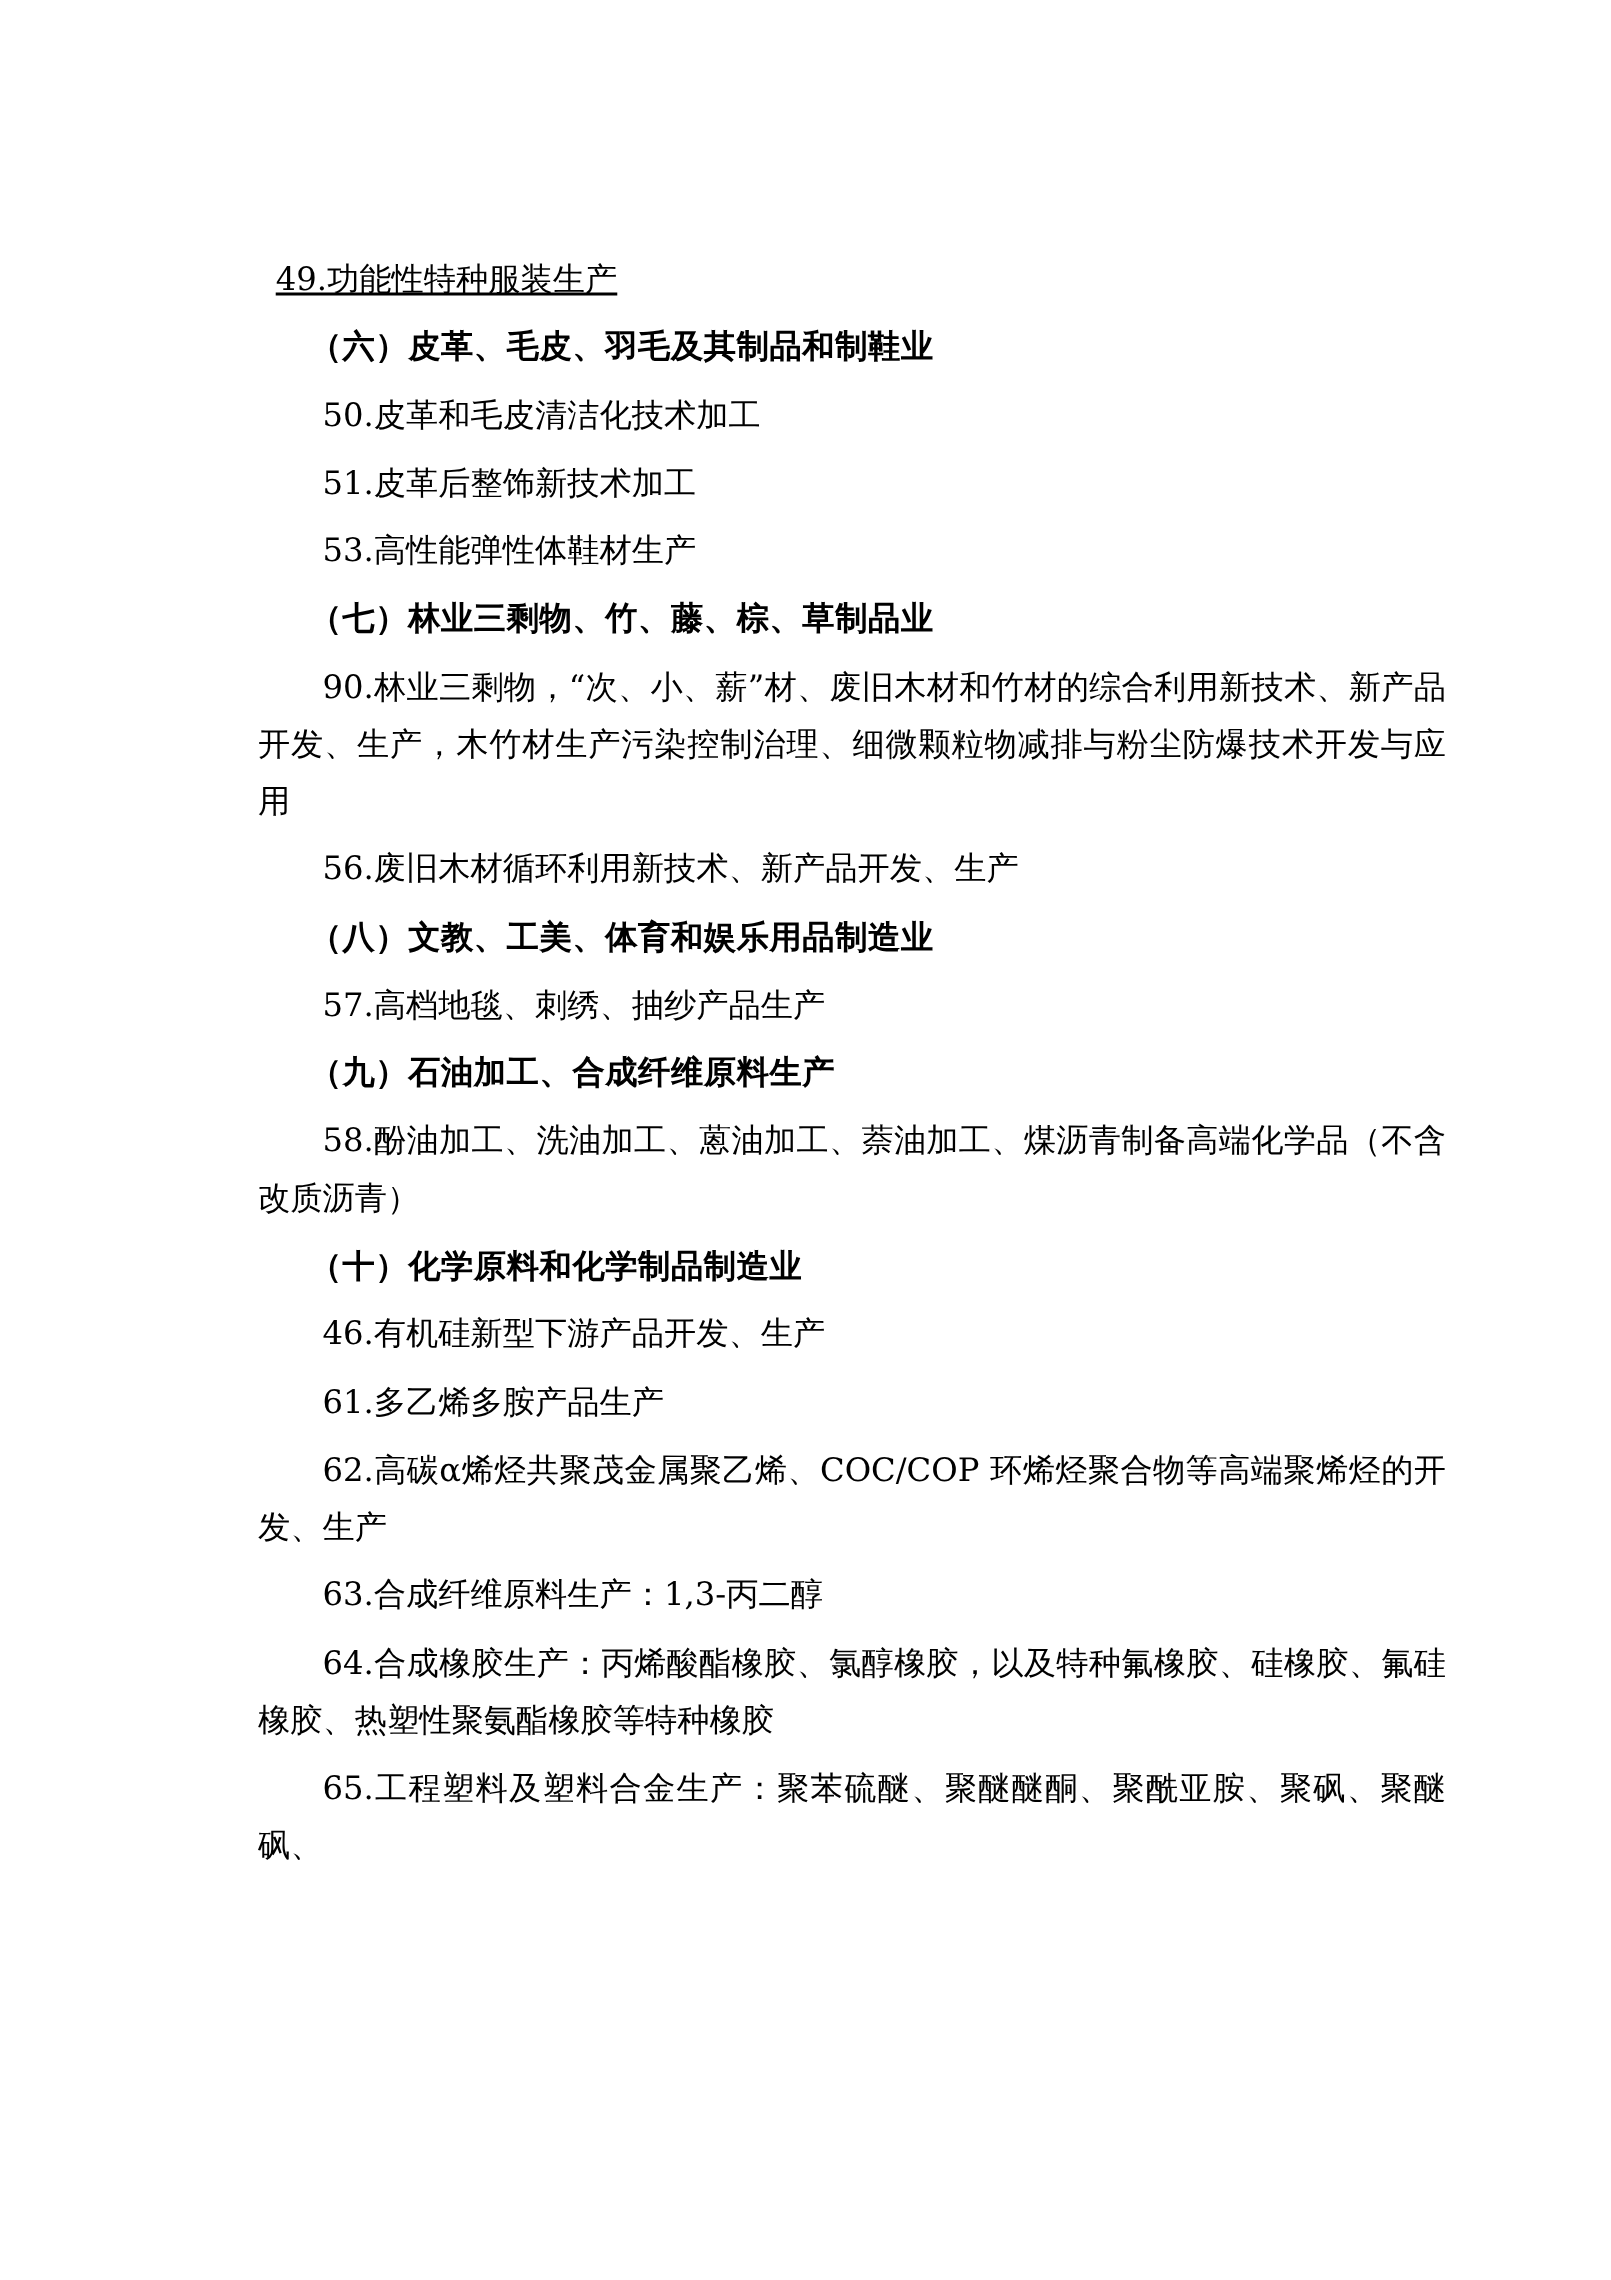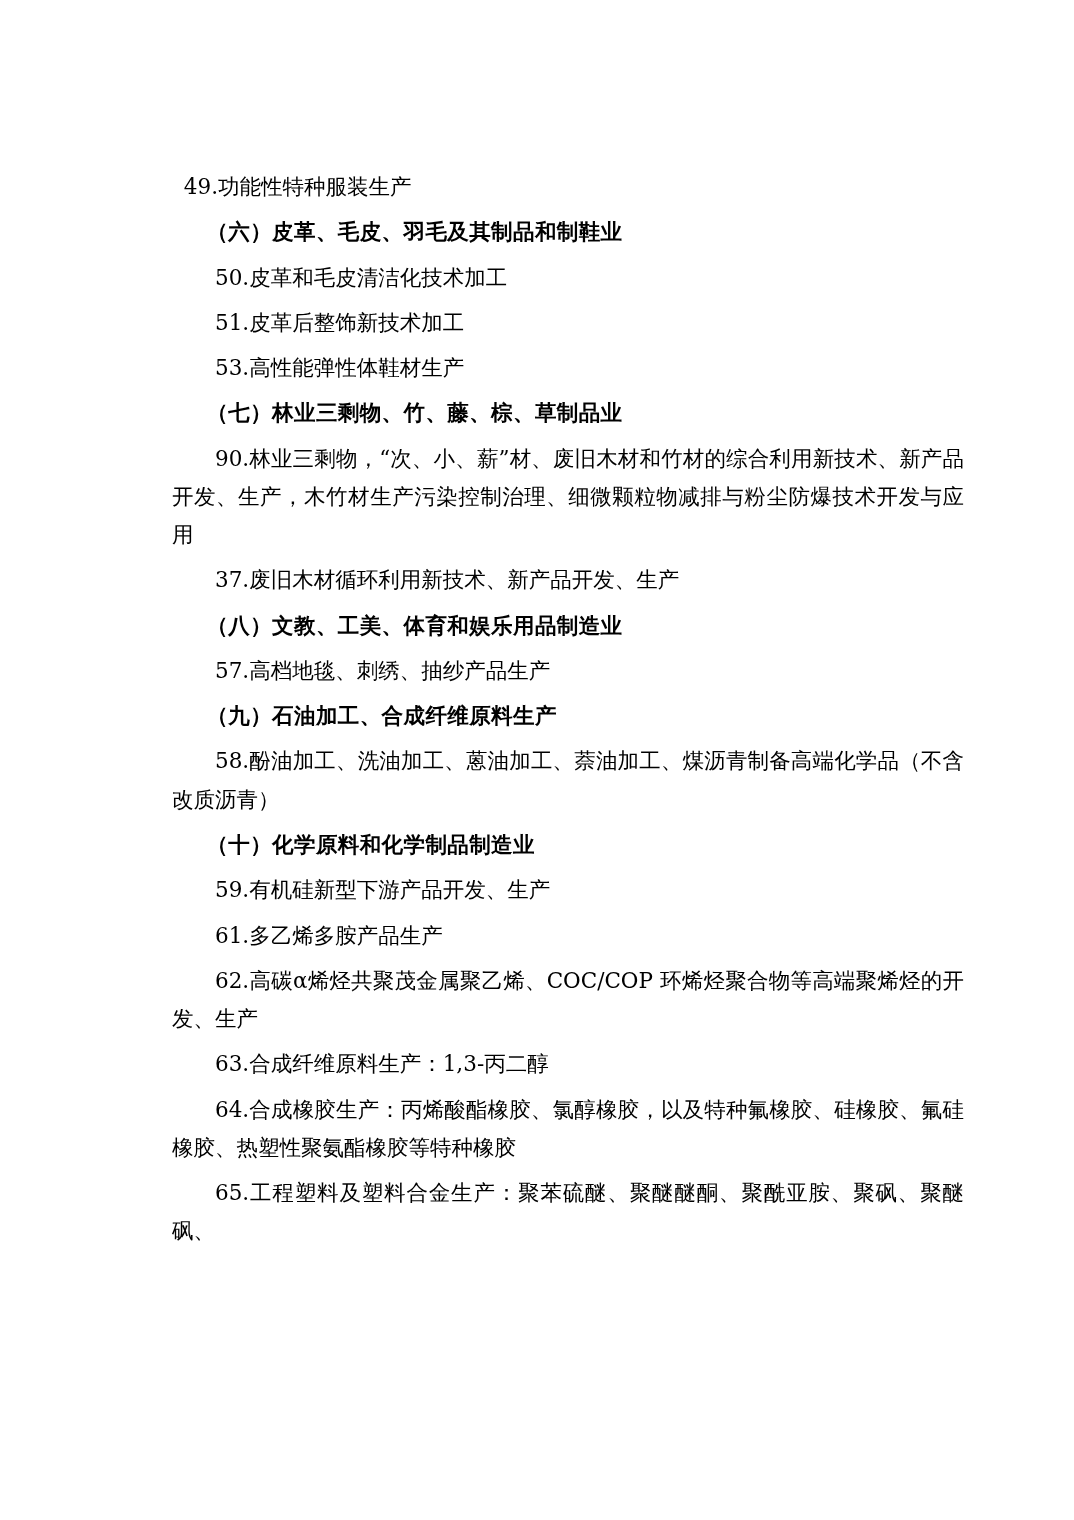--- a/index.html
+++ b/index.html
@@ -34,42 +34,43 @@
     text-indent: 2em;
   }
   .section-head {
     font-weight: bold;
     text-indent: 1.6em;
     letter-spacing: 0.4px;
     margin-bottom: 7px;
   }
   .first-item {
     text-indent: 0.55em;
+    text-decoration: underline;
   }
 </style>
 </head>
 <body>
 
 <div class="page">
   <div class="doc-body">
 
     <p class="item first-item">49.功能性特种服装生产</p>
     <p class="section-head">（六）皮革、毛皮、羽毛及其制品和制鞋业</p>
     <p class="item">50.皮革和毛皮清洁化技术加工</p>
     <p class="item">51.皮革后整饰新技术加工</p>
     <p class="item">53.高性能弹性体鞋材生产</p>
     <p class="section-head">（七）林业三剩物、竹、藤、棕、草制品业</p>
     <p class="item">90.林业三剩物，“次、小、薪”材、废旧木材和竹材的综合利用新技术、新产品开发、生产，木竹材生产污染控制治理、细微颗粒物减排与粉尘防爆技术开发与应用</p>
-    <p class="item">37.废旧木材循环利用新技术、新产品开发、生产</p>
+    <p class="item">56.废旧木材循环利用新技术、新产品开发、生产</p>
     <p class="section-head">（八）文教、工美、体育和娱乐用品制造业</p>
     <p class="item">57.高档地毯、刺绣、抽纱产品生产</p>
     <p class="section-head">（九）石油加工、合成纤维原料生产</p>
     <p class="item">58.酚油加工、洗油加工、蒽油加工、萘油加工、煤沥青制备高端化学品（不含改质沥青）</p>
     <p class="section-head">（十）化学原料和化学制品制造业</p>
-    <p class="item">59.有机硅新型下游产品开发、生产</p>
+    <p class="item">46.有机硅新型下游产品开发、生产</p>
     <p class="item">61.多乙烯多胺产品生产</p>
     <p class="item">62.高碳α烯烃共聚茂金属聚乙烯、COC/COP 环烯烃聚合物等高端聚烯烃的开发、生产</p>
     <p class="item">63.合成纤维原料生产：1,3-丙二醇</p>
     <p class="item">64.合成橡胶生产：丙烯酸酯橡胶、氯醇橡胶，以及特种氟橡胶、硅橡胶、氟硅橡胶、热塑性聚氨酯橡胶等特种橡胶</p>
     <p class="item">65.工程塑料及塑料合金生产：聚苯硫醚、聚醚醚酮、聚酰亚胺、聚砜、聚醚砜、</p>
 
   </div>
 </div>
 
 </body></html>

